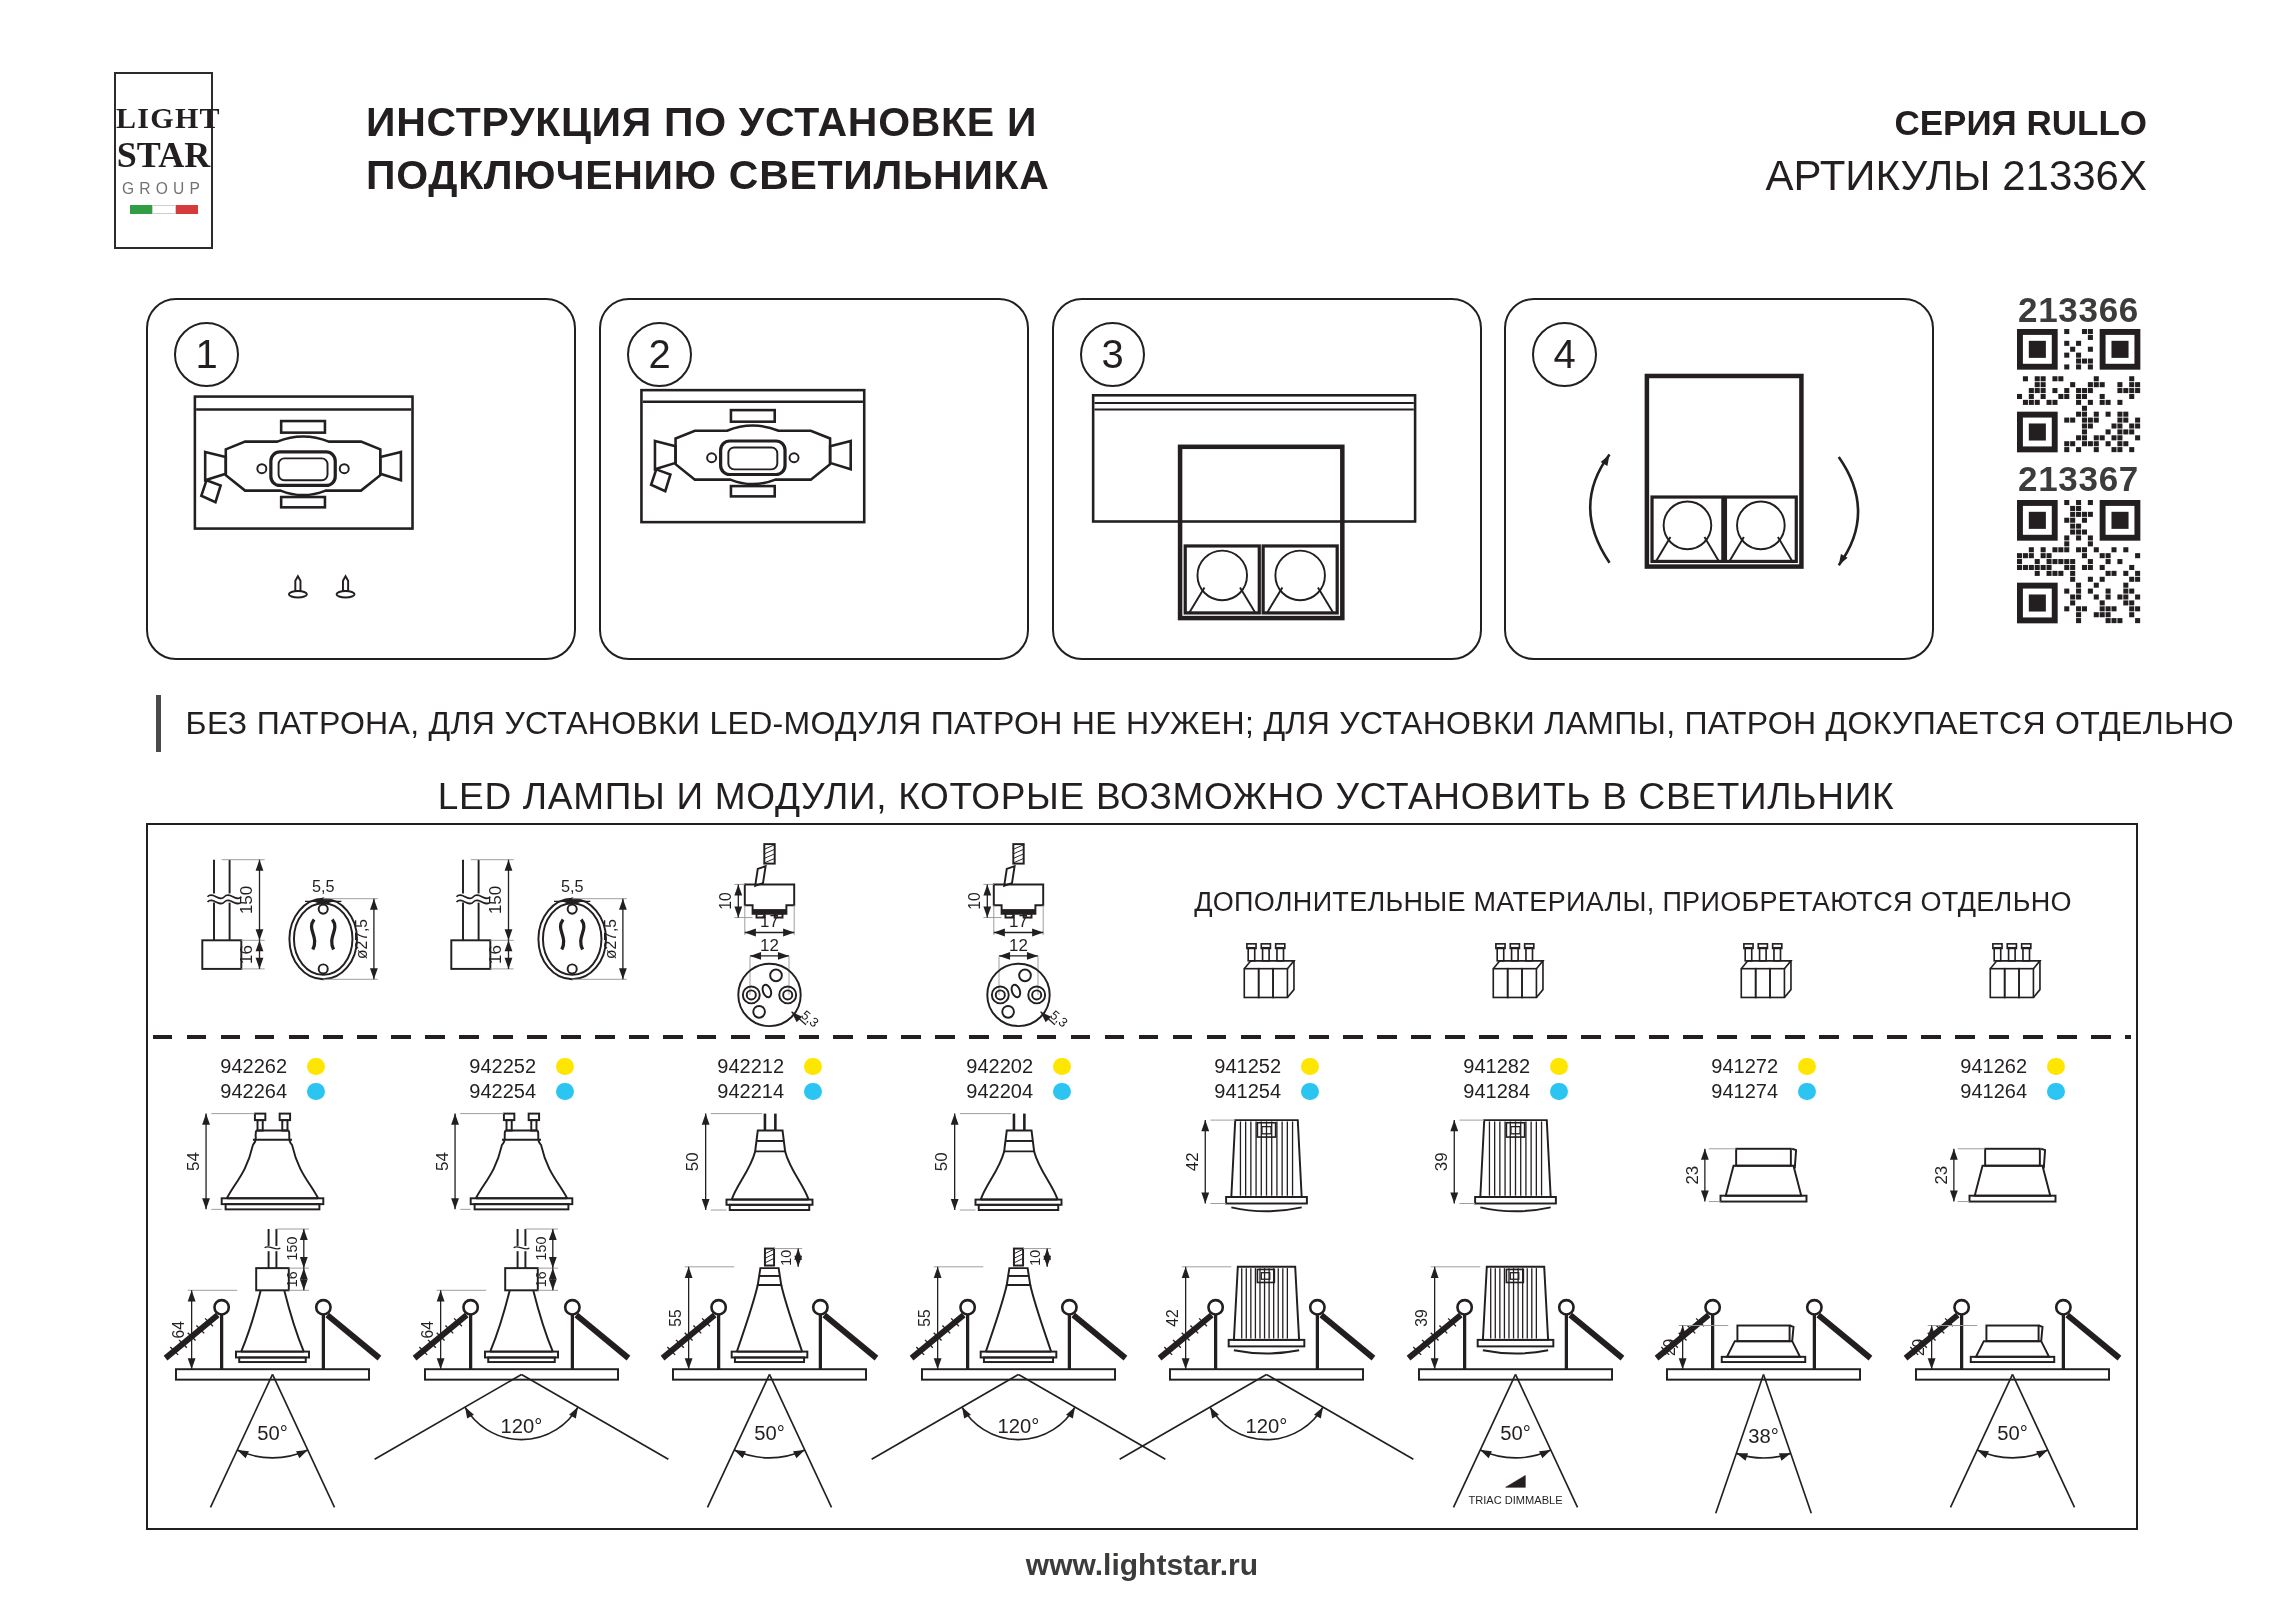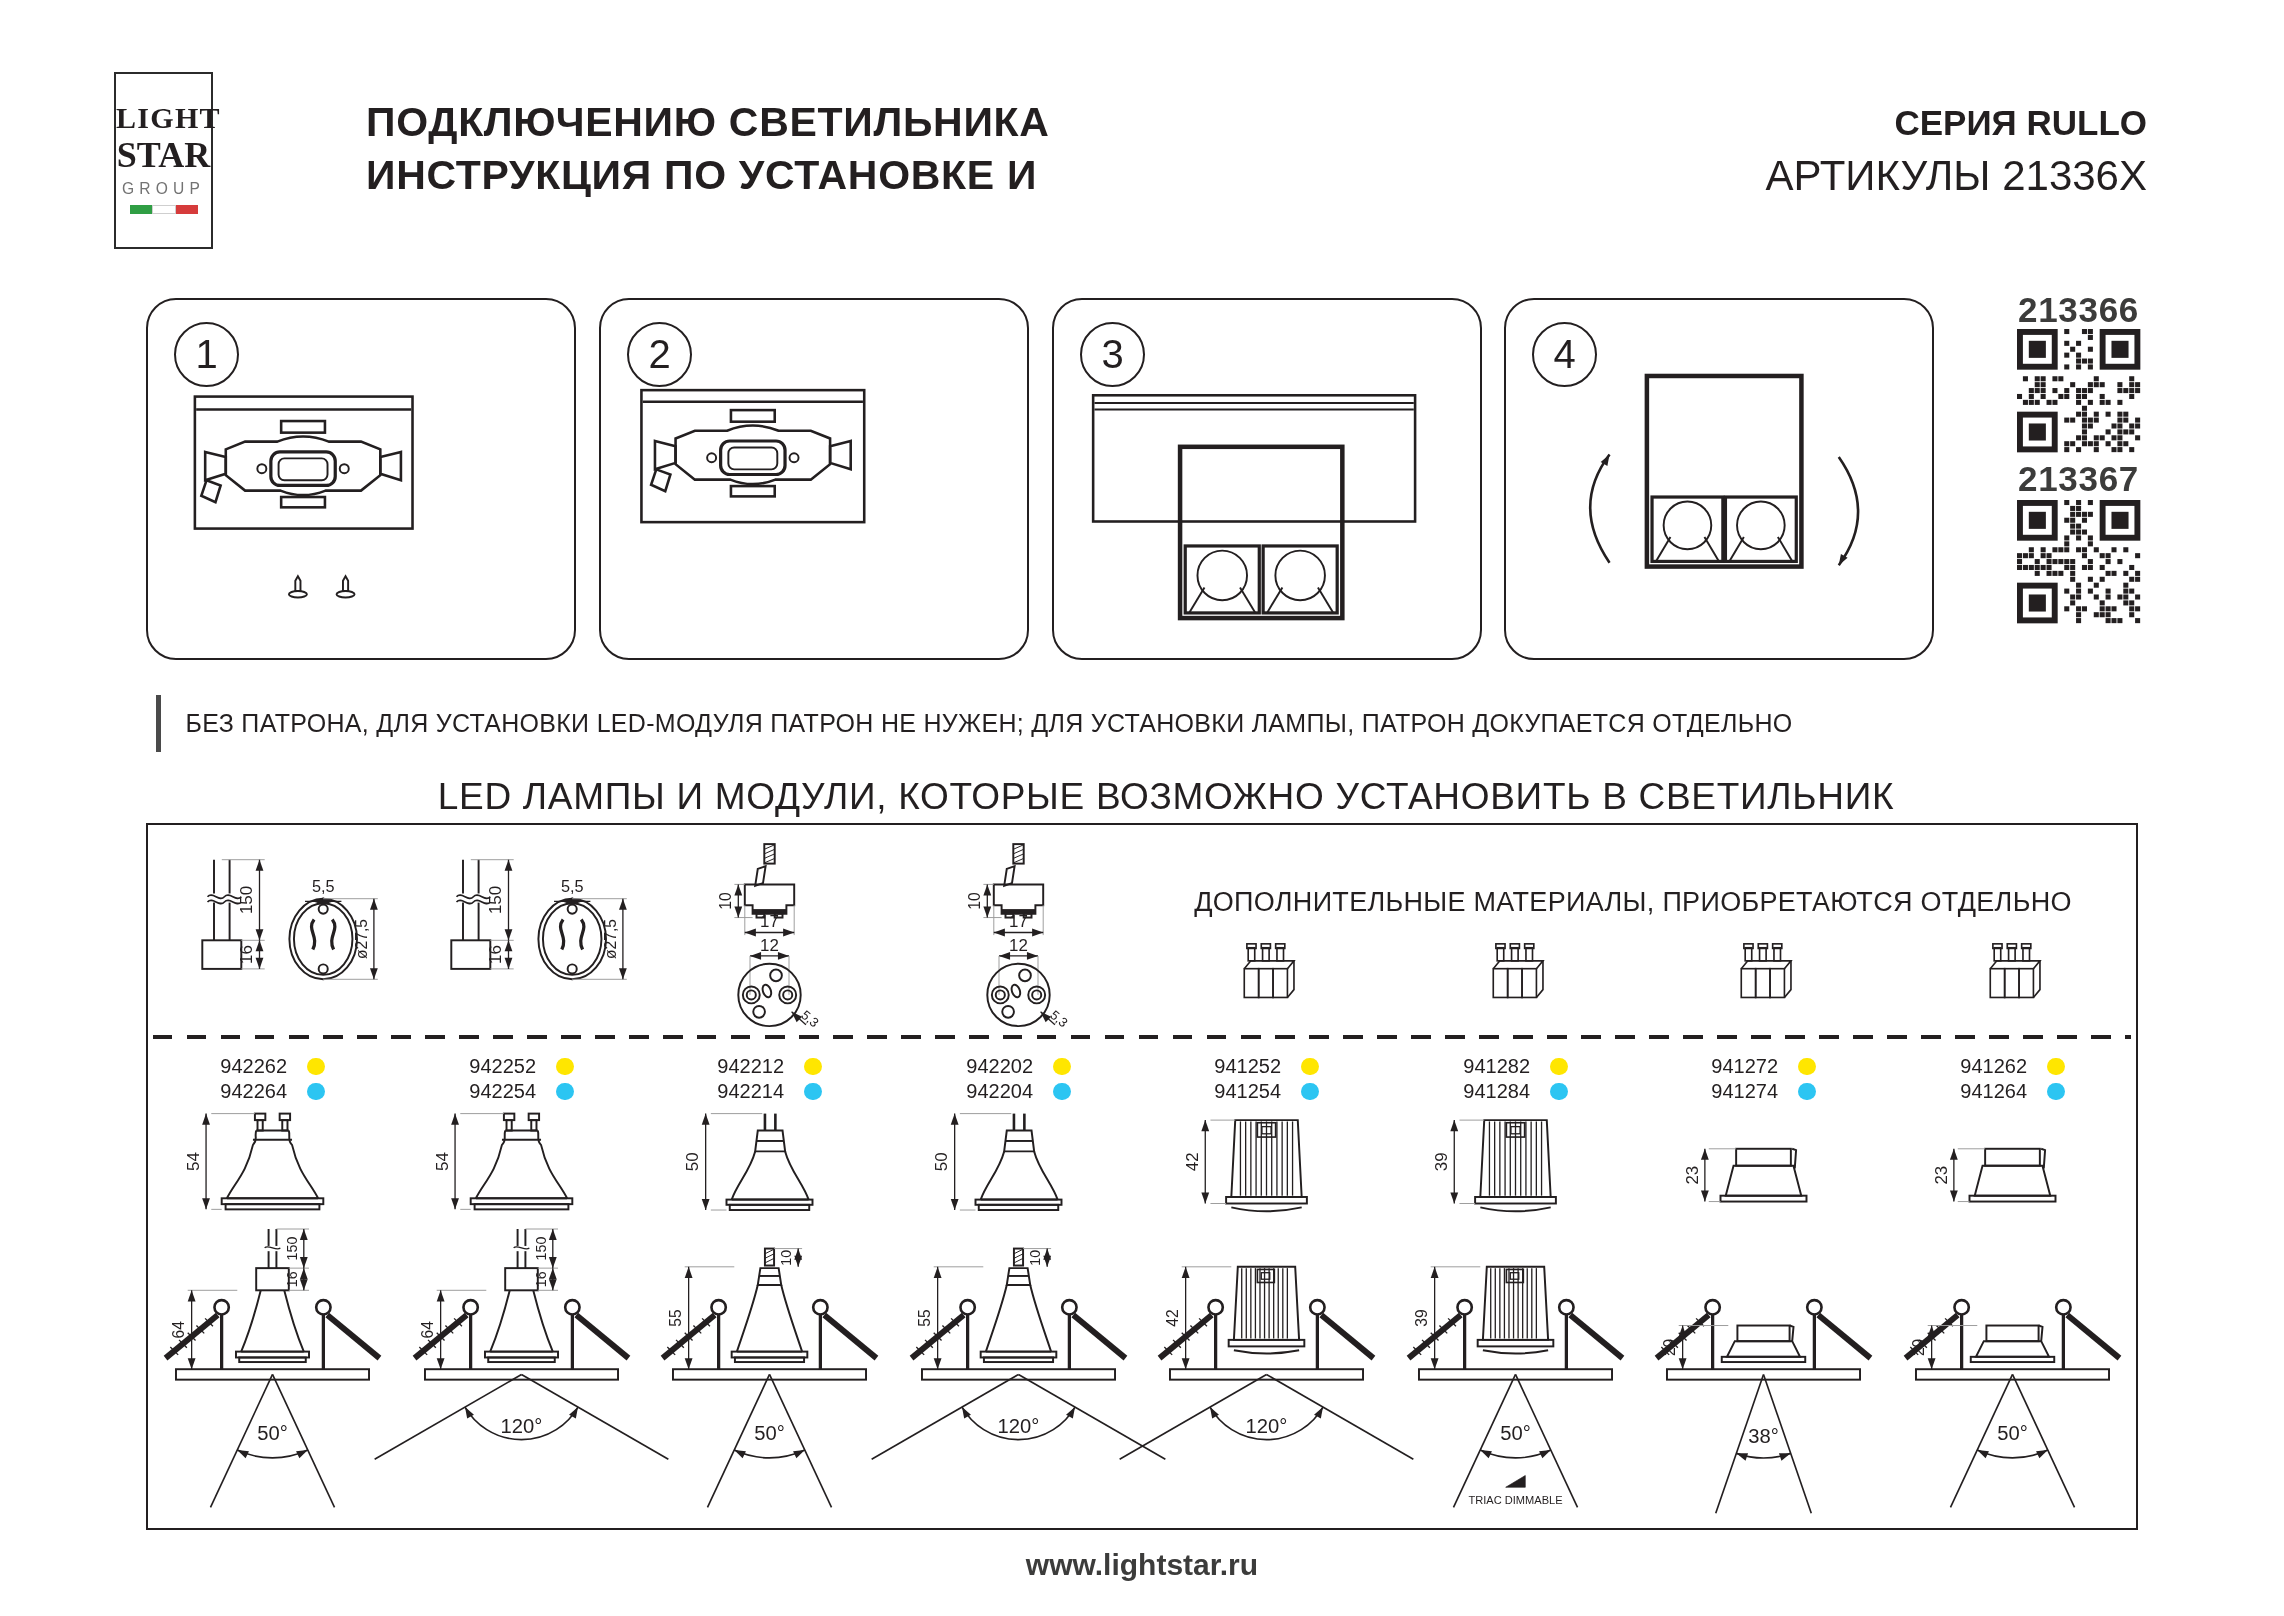--- a/index.html
+++ b/index.html
@@ -26,21 +26,21 @@
             border-radius:50%;display:flex;align-items:center;justify-content:center;
             font-size:40px;box-sizing:border-box;}
   .step-art{position:absolute;left:0;top:0;width:100%;height:100%;}
   
   .qr-number{position:absolute;left:2012px;width:133px;text-align:center;font-size:35px;
              font-weight:bold;letter-spacing:0.7px;color:#3c3c3b;}
   .qr-svg{position:absolute;left:2017px;width:124px;height:124px;}
   
   .note{left:156px;top:695px;display:flex;align-items:center;}
   .note .bar{width:4.6px;height:57px;background:#4a4a4a;margin-right:25px;}
-  .note .txt{font-size:25px;letter-spacing:0.3px;}
+  .note .txt{font-size:32px;letter-spacing:0.3px;}
   
   .section-title{left:0;top:776px;width:2284px;text-align:center;font-size:37px;letter-spacing:0.7px;padding-left:24px;}
   
   .main-panel{left:146px;top:823px;width:1992px;height:707px;border:2px solid #231f20;box-sizing:border-box;}
   .dashed{position:absolute;left:5.2px;right:5.2px;top:210px;height:3.9px;
           background:repeating-linear-gradient(90deg,#231f20 0 19.5px,transparent 19.5px 34px);}
   .addl{position:absolute;left:995px;top:62px;width:980px;text-align:center;font-size:27px;letter-spacing:0.3px;}
   .col{position:absolute;top:0;width:249px;height:703px;}
   .codes{position:absolute;top:229px;left:0;right:0;}
   .code-row{display:flex;justify-content:center;align-items:center;height:25px;gap:20px;}
@@ -61,22 +61,22 @@
     <div class="l2">STAR</div>
     <div class="l3">GROUP</div>
     <div class="flag">
       <i style="background: rgb(47, 158, 68);"></i>
         <i style="background: rgb(255, 255, 255); border: 0.7px solid rgb(207, 207, 207);"></i>
         <i style="background: rgb(214, 59, 59);"></i>
     </div>
   </div>
 
   <div class="abs title">
+    <div>ИНСТРУКЦИЯ ПО УСТАНОВКЕ И</div>
     <div>ПОДКЛЮЧЕНИЮ СВЕТИЛЬНИКА</div>
-    <div>ИНСТРУКЦИЯ ПО УСТАНОВКЕ И</div>
   </div>
 
   <div class="abs series">СЕРИЯ RULLO</div>
   <div class="abs articles">АРТИКУЛЫ 21336X</div>
 
   <div id="steps">
       <div class="step-panel" style="left: 146px;">
         <div class="step-num">1</div>
         <svg class="step-art" viewBox="0 0 660 556">
           <rect x="72" y="150" width="338" height="205" fill="none" stroke="#231f20" stroke-width="4"></rect>

